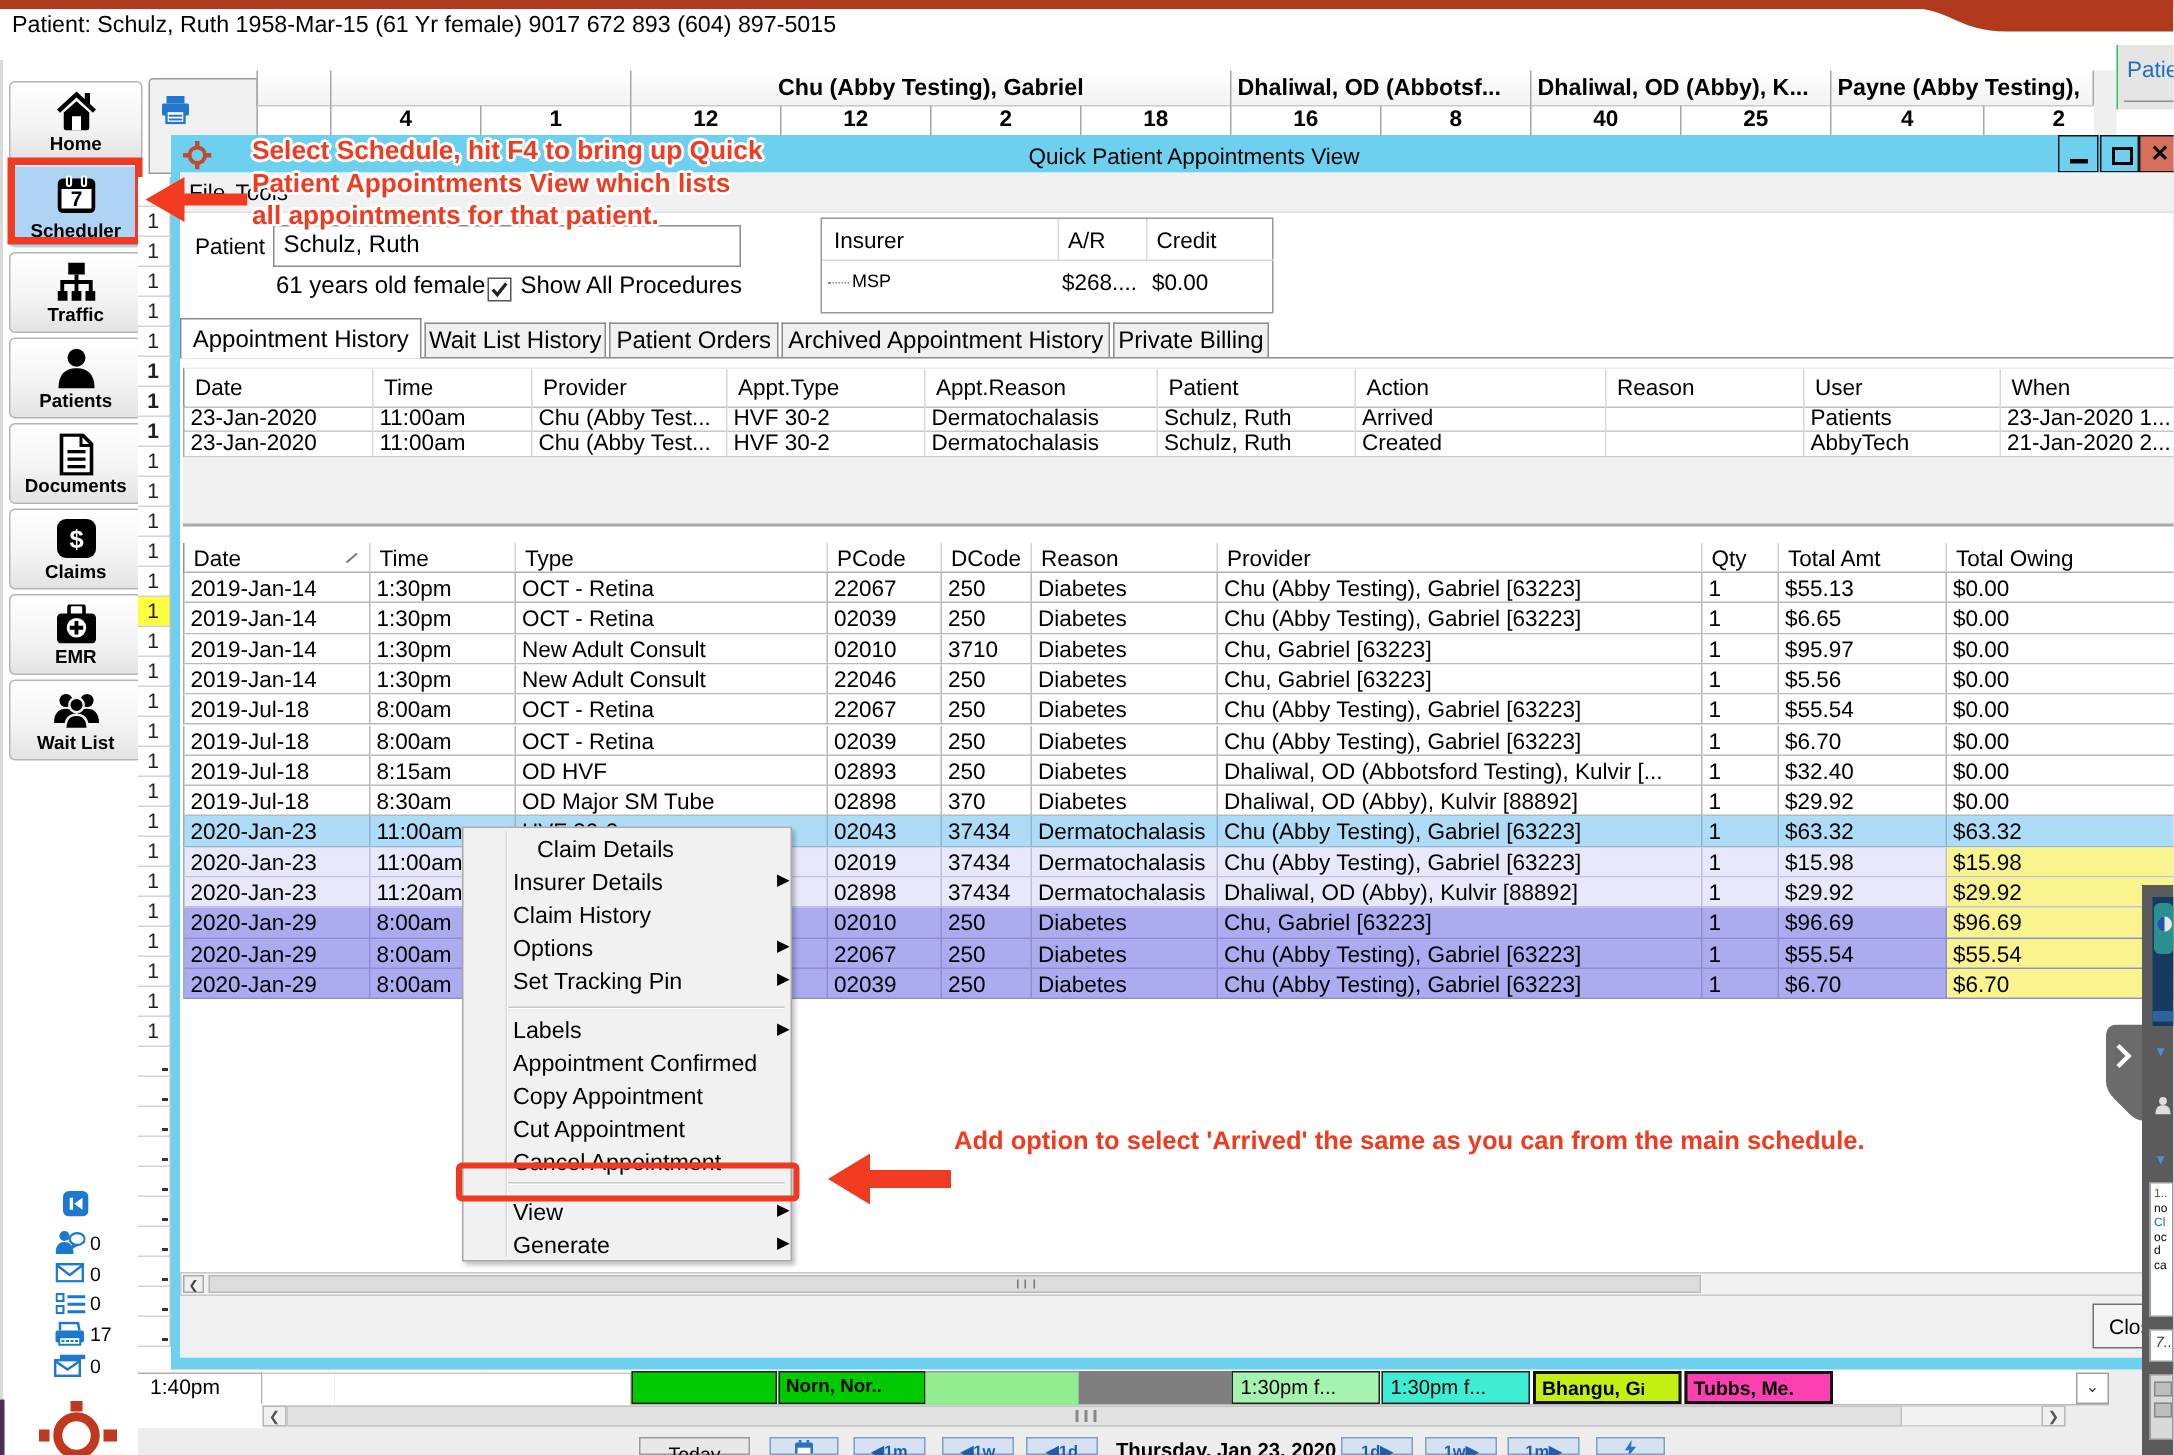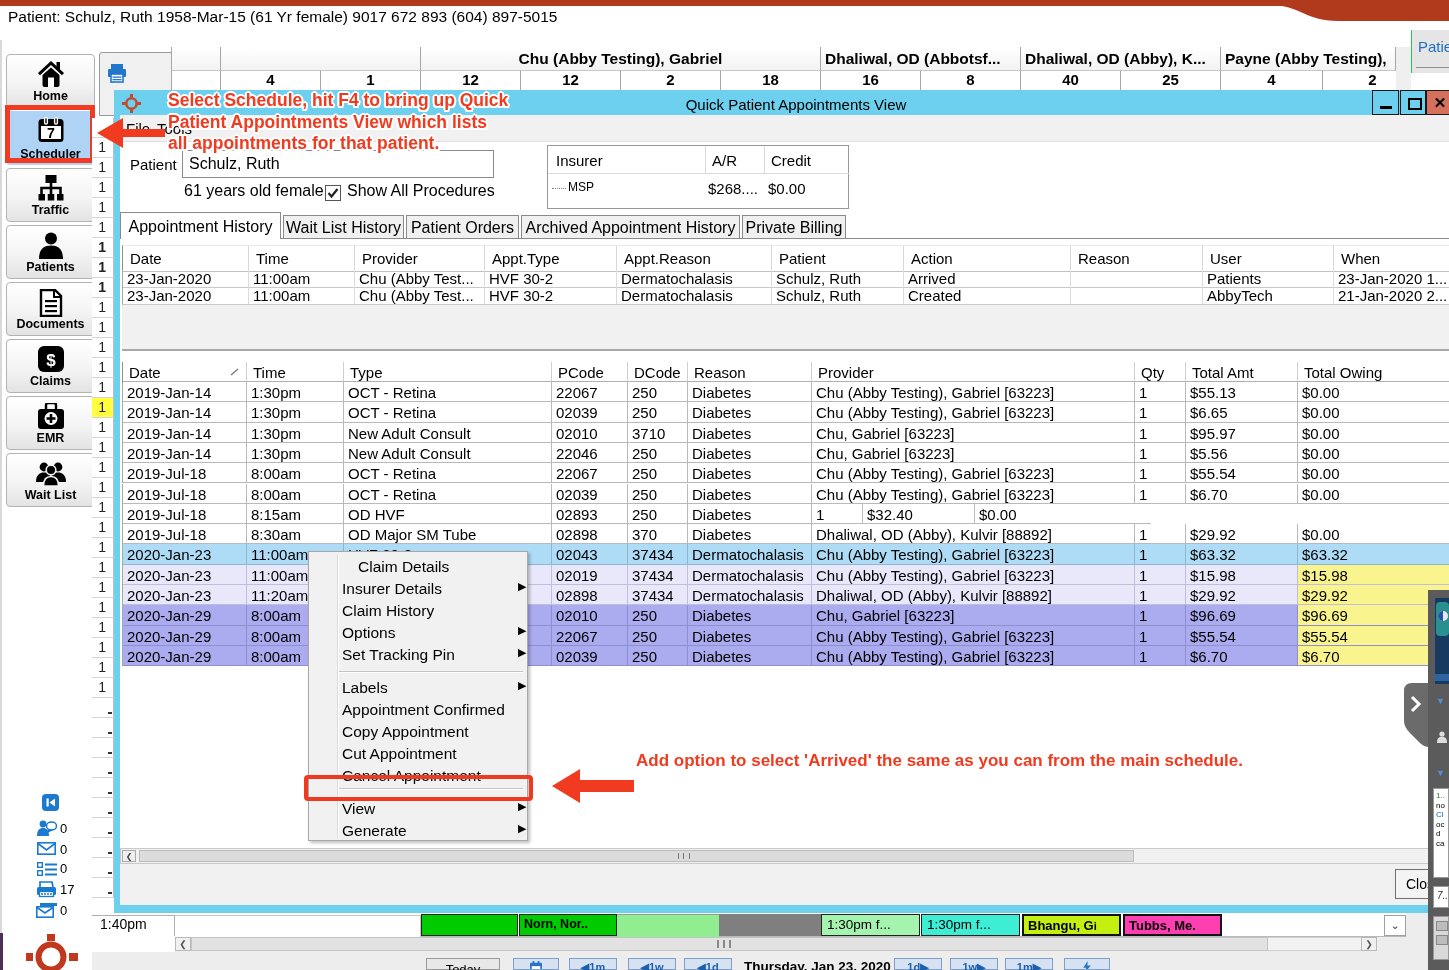--- a/index.html
+++ b/index.html
@@ -478,20 +478,21 @@
           <span class="c28">$6.70</span>
           <span class="c29" style="border-right:none;">$0.00</span>
         </div>
     <div class="t2" style="top:388.8px;">
           <span class="c20">2019-Jul-18</span>
           <span class="c21">8:15am</span>
           <span class="c22">OD HVF</span>
           <span class="c23">02893</span>
           <span class="c24">250</span>
           <span class="c25">Diabetes</span>
+          <span class="c26">Dhaliwal, OD (Abbotsford Testing), Kulvir [...</span>
           <span class="c27">1</span>
           <span class="c28">$32.40</span>
           <span class="c29" style="border-right:none;">$0.00</span>
         </div>
     <div class="t2" style="top:409.1px;">
           <span class="c20">2019-Jul-18</span>
           <span class="c21">8:30am</span>
           <span class="c22">OD Major SM Tube</span>
           <span class="c23">02898</span>
           <span class="c24">370</span>

